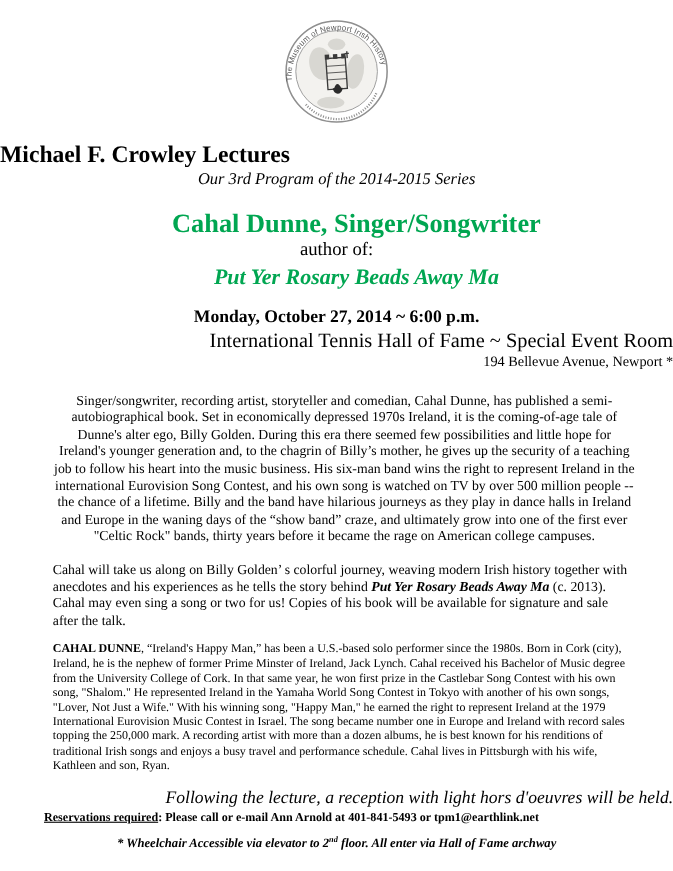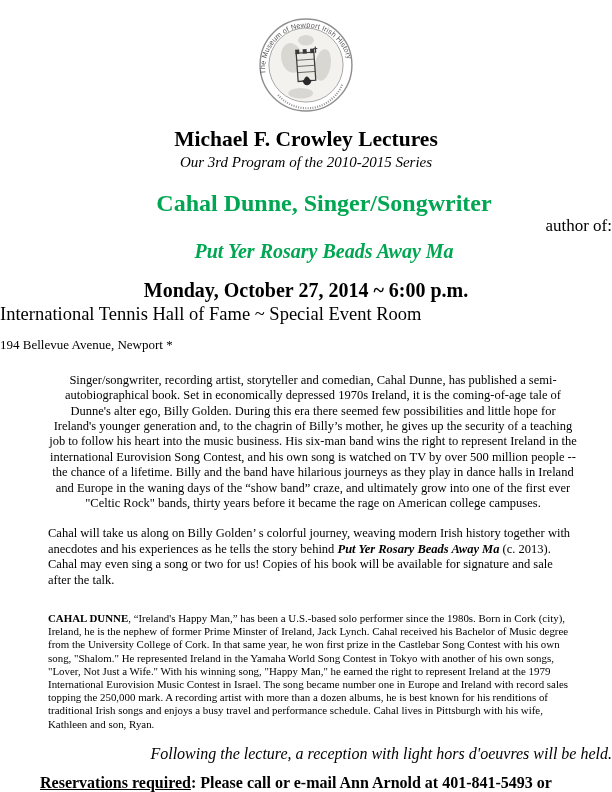--- a/index.html
+++ b/index.html
@@ -2,35 +2,35 @@
 <html style="--accent-green: #00A651;"><head>
 <meta charset="utf-8">
 <style>
   html,body { margin:0; padding:0; background:#e9e9e9; }
   .page {
     width:612px; height:792px; margin:0 auto; background:#fff;
     font-family:"Liberation Serif","DejaVu Serif",serif; color:#000;
     overflow:hidden; position:relative;
   }
   .logo-wrap { width:106px; margin:12px auto 0; }
-  .title { font-size:21.5px; font-weight:bold; text-align:center; margin:6px 0 0; line-height:1.1; }
+  .title { font-size:21.5px; font-weight:bold; margin:6px 0 0; line-height:1.1; }
   .subtitle { font-size:15px; font-style:italic; text-align:center; margin:2px 0 0; line-height:1.15; }
   .speaker-name { font-size:24px; font-weight:bold; text-align:center; margin:19px 0 0; line-height:1.1; }
-  .author-of { font-size:17px; text-align:right; margin:1px 0 0; line-height:1.1; }
+  .author-of { font-size:17px; text-align:center; margin:1px 0 0; line-height:1.1; }
   .book-title { font-size:20px; font-weight:bold; font-style:italic; text-align:center; margin:4px 0 0; line-height:1.15; }
-  .event-datetime { font-size:20px; font-weight:bold; text-align:center; margin:15px 0 0; line-height:1.2; }
-  .event-venue { font-size:18.5px; text-align:left; margin:1px 0 0; line-height:1.2; }
-  .event-address { font-size:13px; text-align:left; margin:12px 0 0; line-height:1.2; }
+  .event-datetime { font-size:16px; font-weight:bold; text-align:center; margin:15px 0 0; line-height:1.2; }
+  .event-venue { font-size:18.5px; text-align:right; margin:1px 0 0; line-height:1.2; }
+  .event-address { font-size:13px; text-align:right; margin:0 0 0; line-height:1.2; }
   .body-para { font-size:12.5px; line-height:15.4px; margin:0; padding:0 34px 0 48px; text-align:left; }
   .para1 { margin-top:20px;text-align:center; }
   .para2 { margin-top:15px; }
-  .bio { font-size:10.9px; line-height:13.2px; margin-top:24px; padding:0 28px 0 48px; }
+  .bio { font-size:10.9px; line-height:13.2px; margin-top:12px; padding:0 28px 0 48px; }
   .bio-lead { font-weight:bold; }
   .reception { font-size:16px; font-style:italic; text-align:right; margin:13px 0 0; line-height:1.2; }
-  .reservations { font-size:16px; font-weight:bold; line-height:16.6px; margin-top:12px; padding:0 28px 0 40px; }
+  .reservations { font-size:11px; font-weight:bold; line-height:16.6px; margin-top:0; padding:0 28px 0 40px; }
   .wheelchair { font-size:11.5px; font-weight:bold; font-style:italic; text-align:center; margin:9px 0 0; line-height:1.2; }
   .u { text-decoration:underline; }
   .bi { font-weight:bold; font-style:italic; }
   .green { color:var(--accent-green,#00A651);padding-left:36px; }
   sup.ord { font-size:7.5px; vertical-align:super; line-height:0; }
   .seal-arc-text { font-family:"Liberation Sans","DejaVu Sans",sans-serif; fill:#5a5a5a; }
 </style>
 </head>
 <body>
 
@@ -69,21 +69,21 @@
       <g transform="rotate(-10 60 60)">
         <text class="seal-arc-text" font-size="8.2" letter-spacing="0.2">
           <textPath href="#arc-top" startOffset="50%" text-anchor="middle">The Museum of Newport Irish History</textPath>
         </text>
         <path d="M 23 88 A 43 43 0 0 0 97 88" fill="none" stroke="#8f8f8f" stroke-width="2.4" stroke-dasharray="1.1 1.6"></path>
       </g>
     </svg>
   </div>
 
   <div class="title">Michael F. Crowley Lectures</div>
-  <div class="subtitle">Our 3rd Program of the 2010-2015 Series</div>
+  <div class="subtitle">Our 3rd Program of the 2014-2015 Series</div>
 
   <div class="speaker-name green">Cahal Dunne, Singer/Songwriter</div>
   <div class="author-of">author of:</div>
   <div class="book-title green">Put Yer Rosary Beads Away Ma</div>
 
   <div class="event-datetime">Monday, October 27, 2014 ~ 6:00 p.m.</div>
   <div class="event-venue">International Tennis Hall of Fame ~ Special Event Room</div>
   <div class="event-address">194 Bellevue Avenue, Newport *</div>
 
   <p class="body-para para1">Singer/songwriter, recording artist, storyteller and comedian, Cahal Dunne, has published a semi-autobiographical book. Set in economically depressed 1970s Ireland, it is the coming-of-age tale of Dunne's alter ego, Billy Golden.  During this era there seemed few possibilities and little hope for Ireland's younger generation and, to the chagrin of Billy’s mother, he gives up the security of a teaching job to follow his heart into the music business.  His six-man band wins the right to represent Ireland in the international Eurovision Song Contest, and his own song is watched on TV by over 500 million people -- the chance of a lifetime.  Billy and the band have hilarious journeys as they play in dance halls in Ireland and Europe in the waning days of the “show band” craze, and ultimately grow into one of the first ever "Celtic Rock" bands, thirty years before it became the rage on American college campuses.</p>

